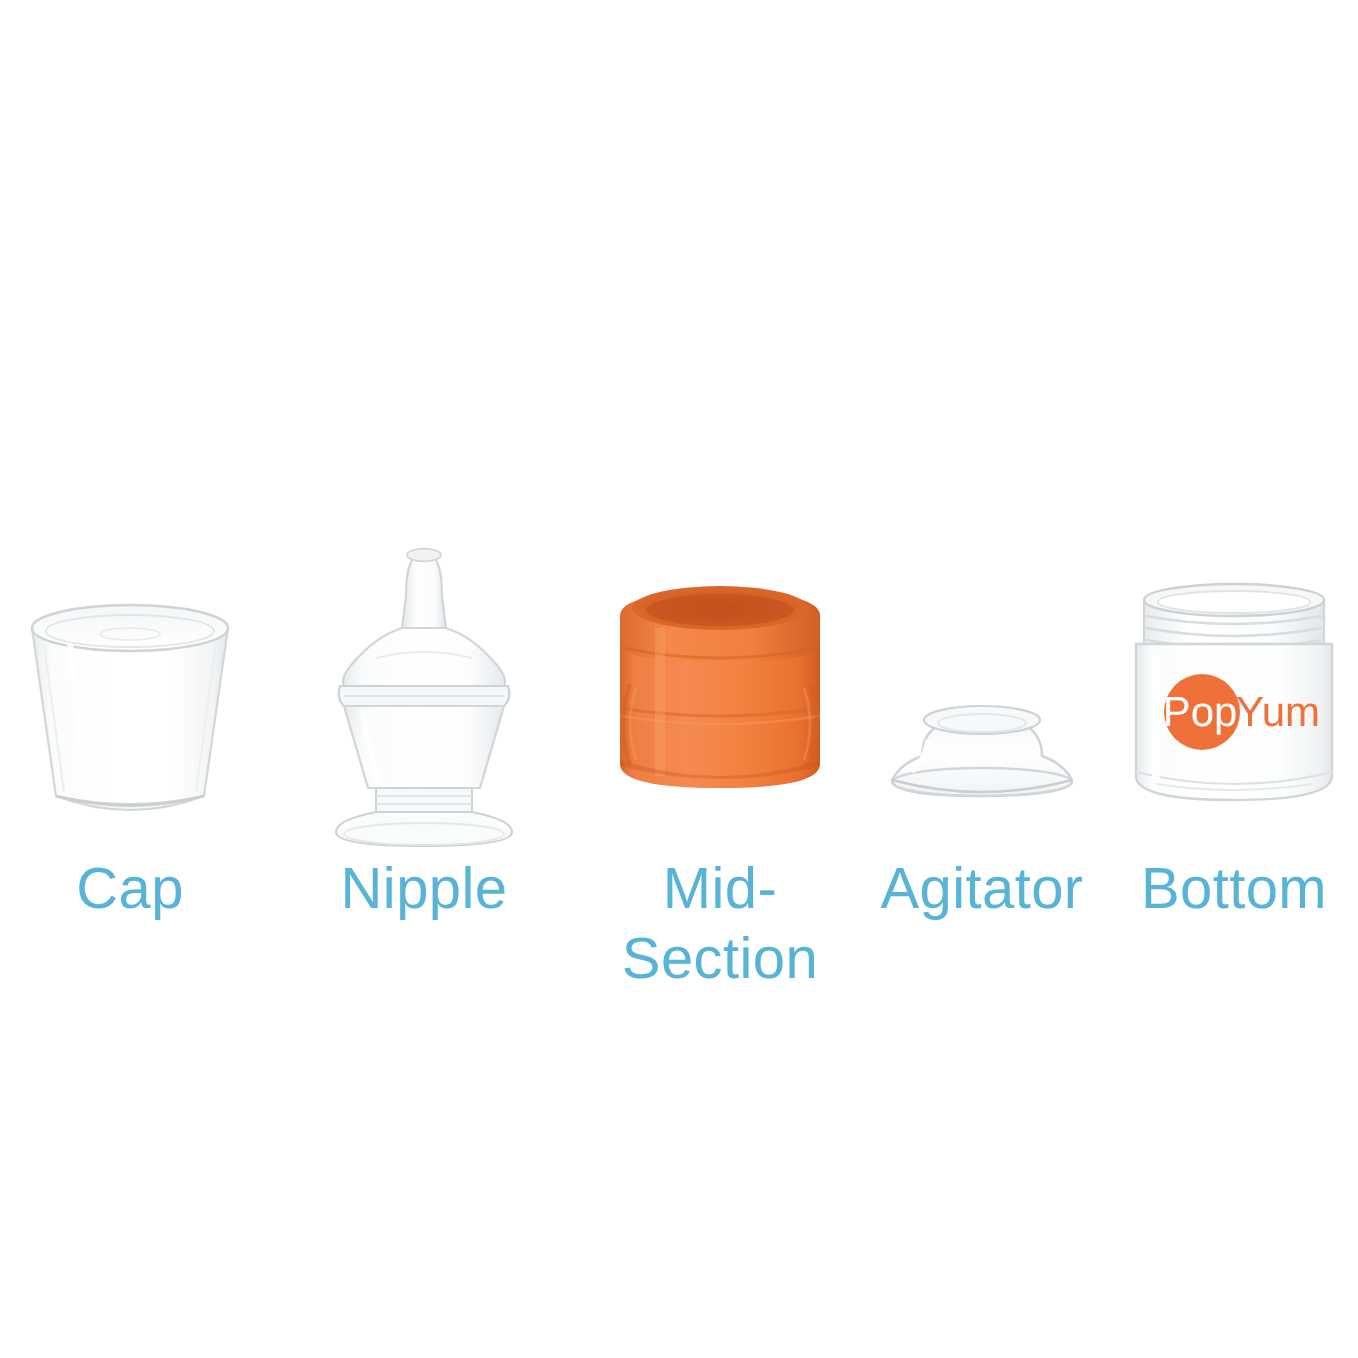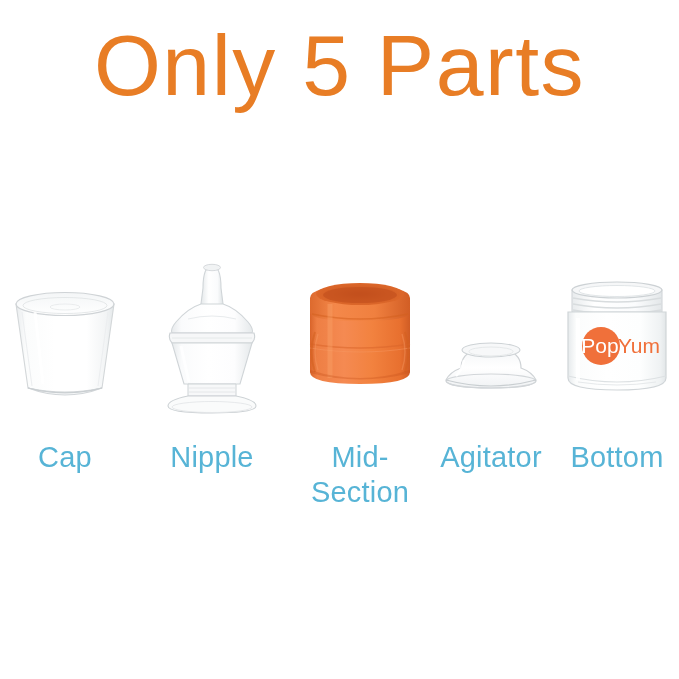--- a/index.html
+++ b/index.html
@@ -35,21 +35,21 @@
     font-weight: 300;
     letter-spacing: 1.5px;
     color: #e87d25;
     line-height: 1.1;
     white-space: nowrap;
   }
 
   
   .parts-row {
     position: absolute;
-    top: 260px;
+    top: 270px;
     left: 0;
     width: 600px;
     height: 160px;
     padding-left: 16px;
   }
   .part {
     position: absolute;
     bottom: 0;
     height: 160px;
   }
@@ -72,42 +72,41 @@
   
   .labels {
     position: absolute;
     top: 428px;
     left: 0;
     width: 679px;
     height: 90px;
   }
   .label {
     position: absolute;
-    top: 12px;
+    top: 0;
     text-align: center;
     color: #57b4d6;
     font-family: "Liberation Sans", sans-serif;
     font-weight: 300;
     font-size: 29px;
     line-height: 35px;
     letter-spacing: 0.2px;
   }
   .label-cap      { left: 2px;   width: 126px; }
   .label-nipple   { left: 148px; width: 128px; }
   .label-mid      { left: 292px; width: 136px; }
   .label-agitator { left: 424px; width: 134px; }
   .label-bottom   { left: 556px; width: 122px; }
   .label .l2 { display: block; }
 </style>
 </head>
 <body>
 
 <div id="infographic">
 
-  <div class="title">Only 5 Parts</div>
 
   <div class="parts-row">
 
     <div class="part part-cap">
       <div class="part-art">
         <svg viewBox="0 0 126 160" xmlns="http://www.w3.org/2000/svg">
           <defs>
             <linearGradient id="capBody" x1="0" y1="0" x2="1" y2="0">
               <stop offset="0" stop-color="#e9ecee"></stop>
               <stop offset="0.10" stop-color="#fbfcfc"></stop>

